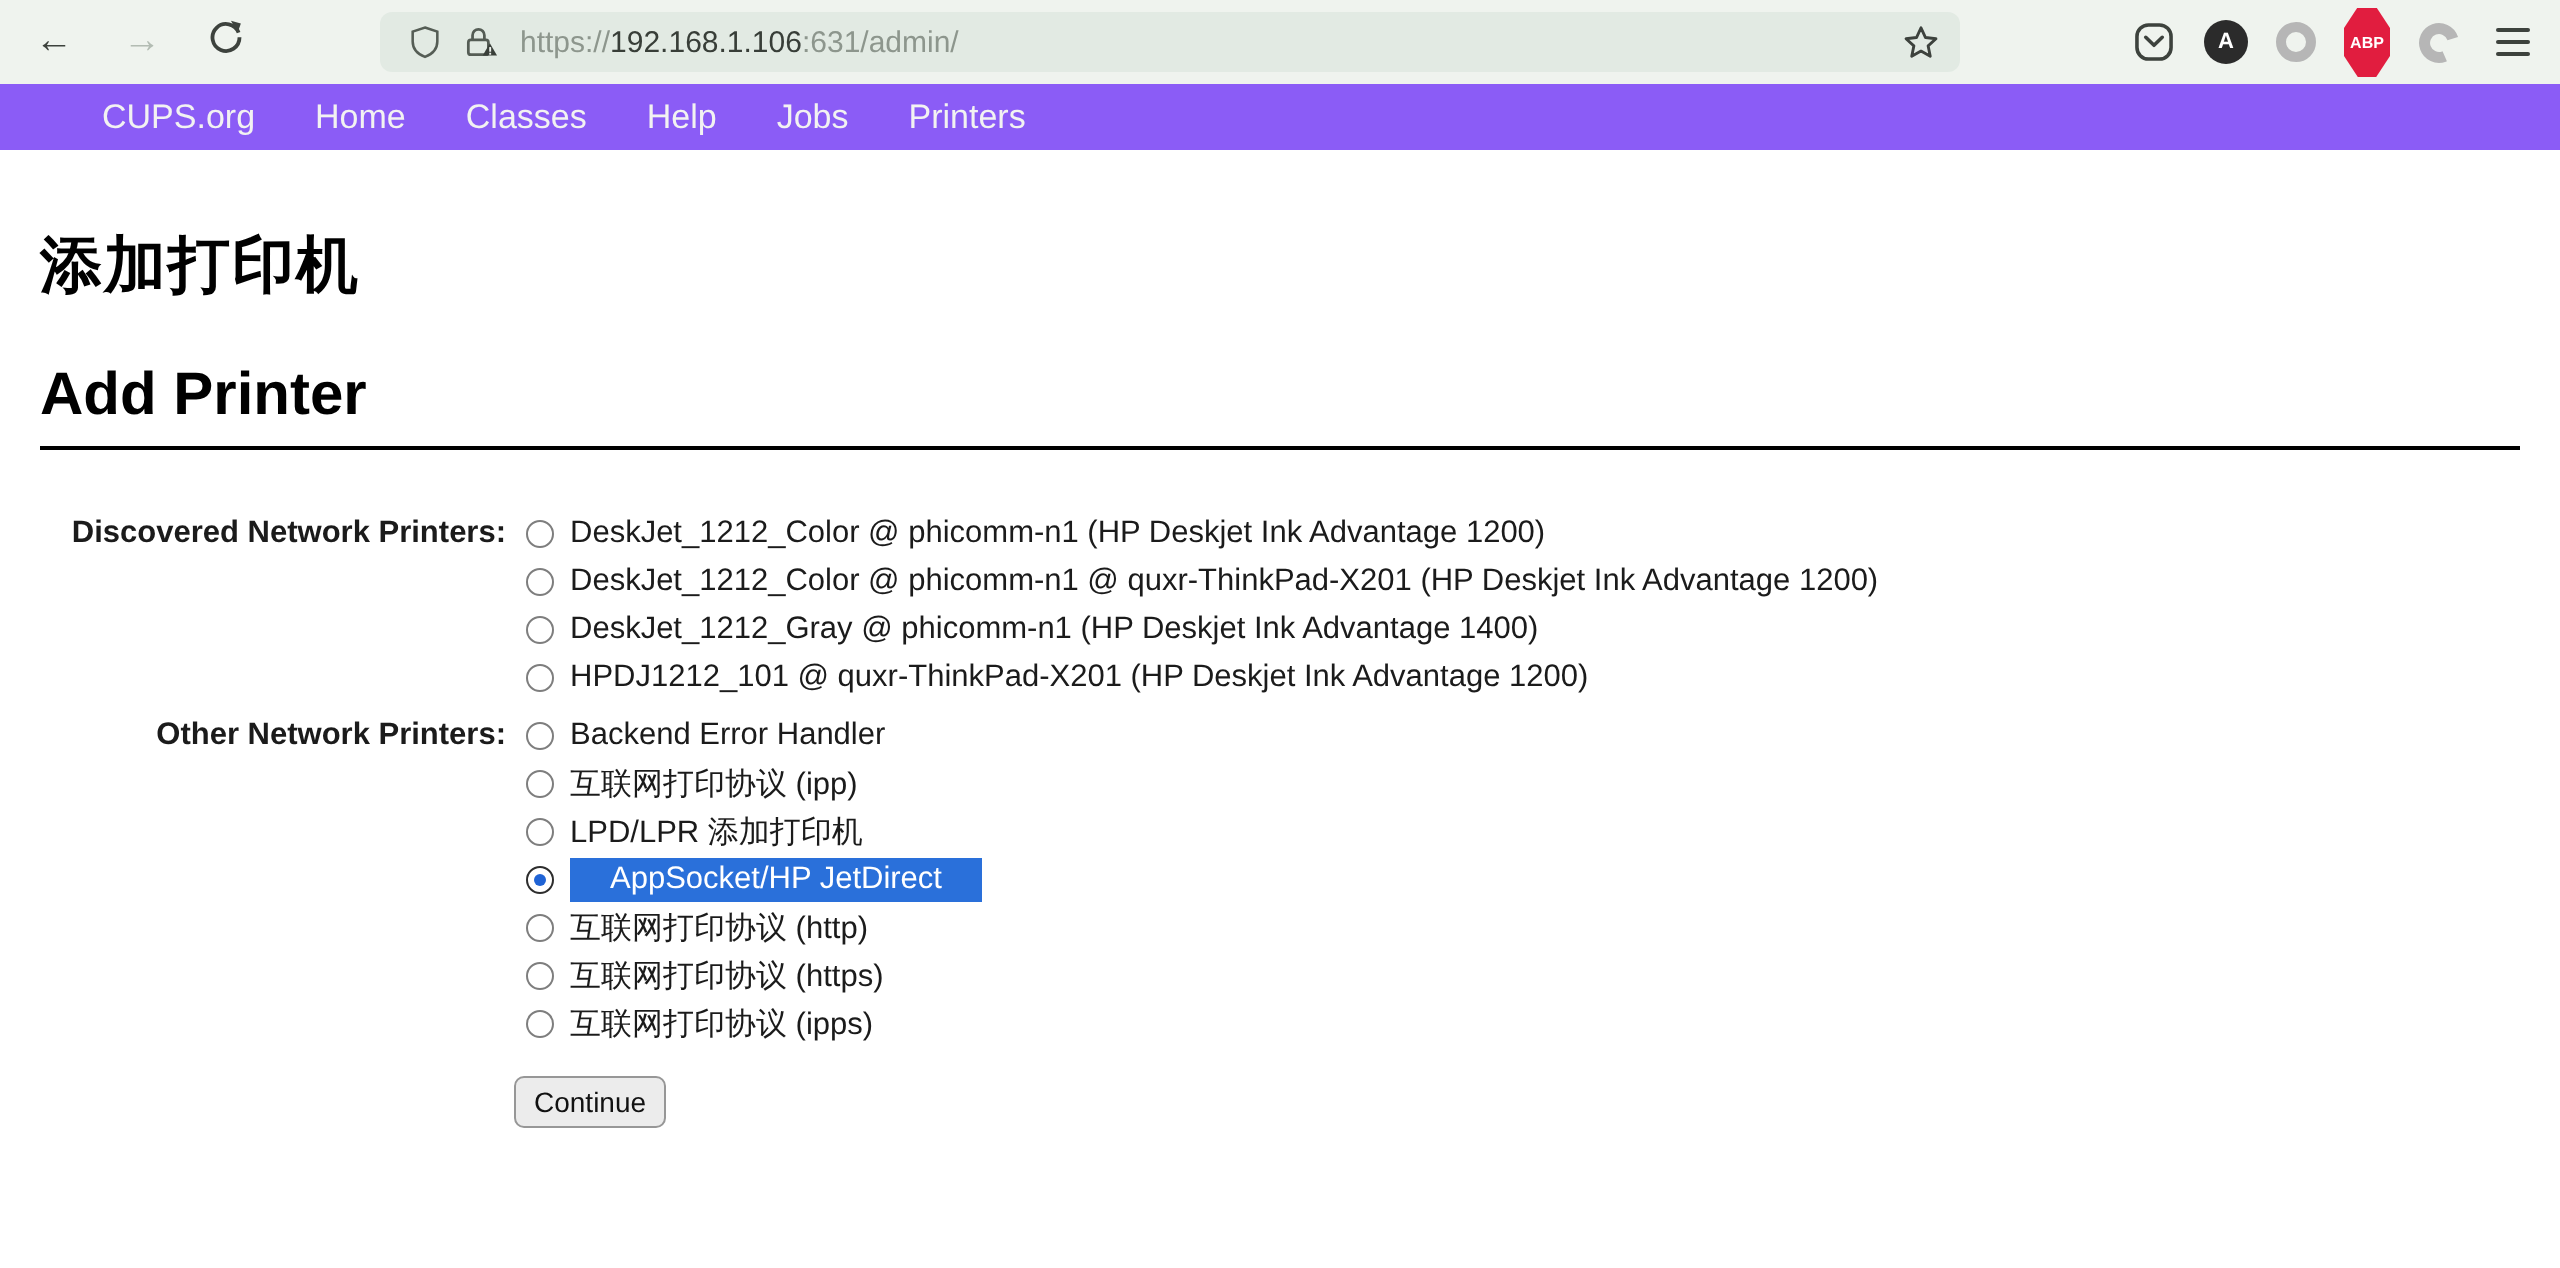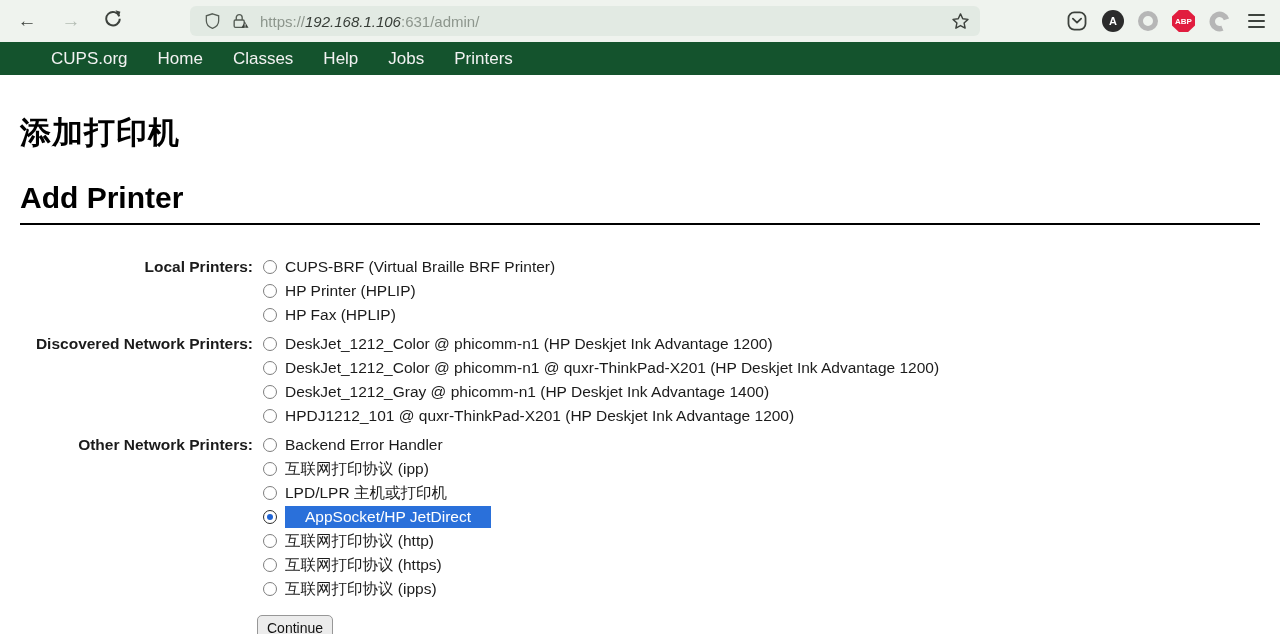--- a/index.html
+++ b/index.html
@@ -14,28 +14,28 @@
   .nav-btns { display: flex; align-items: center; padding-left: 16px; gap: 22px; }
   .nav-btn { width: 22px; height: 24px; font-size: 19px; line-height: 24px; text-align: center;
              color: #3d423d; cursor: pointer; }
   .nav-btn.disabled { color: #b3bcb3; }
   .url-bar {
     margin-left: 64px; width: 790px; height: 30px; background: #e2eae3;
     border-radius: 6px; display: flex; align-items: center; padding: 0 10px 0 14px;
   }
   .url-icon { display: flex; align-items: center; margin-right: 10px; }
   .url-text { font-size: 15px; color: #8d968d; white-space: nowrap; margin-left: 6px; }
-  .url-text .host { color: #383e38; font-style: italic; }
+  .url-text .host { color: #383e38; }
   .url-spacer { flex: 1; }
   .star { font-size: 18px; color: #3d423d; }
   .ext-icons { display: flex; align-items: center; margin-left: 86px; gap: 14px; }
   .badge-circle { width: 22px; height: 22px; border-radius: 50%; background: #2b2b2b;
     color: #fff; font-size: 11px; font-weight: bold; display: flex; align-items: center; justify-content: center; }
   .ring { width: 20px; height: 20px; border-radius: 50%; border: 5px solid #b6b6b6; background: transparent; }
-  .abp { width: 23px; height: 22px; background: #e11d3f; color: #fff; font-weight: bold; font-size: 8px;
+  .abp { width: 23px; height: 35px; background: #e11d3f; color: #fff; font-weight: bold; font-size: 8px;
     display: flex; align-items: center; justify-content: center;
     clip-path: polygon(30% 0%, 70% 0%, 100% 30%, 100% 70%, 70% 100%, 30% 100%, 0% 70%, 0% 30%); }
   .hamburger { display: flex; flex-direction: column; gap: 4px; width: 17px; margin-left: 4px; }
   .hamburger span { display: block; height: 2px; background: #3d423d; border-radius: 1px; }
 
   
   .cups-nav { width: 1280px; height: 33px; background: #3a3a3a; display: flex; padding-left: 36px; }
   .cups-nav .nav-item { padding: 0 15px; line-height: 33px; font-size: 17px; color: #f2f2f2; cursor: pointer; }
   .cups-nav .nav-item.active { background: #ffffff; color: #111111; }
 
@@ -119,53 +119,36 @@
       </svg>
     </span>
     <span class="hamburger">
         <span></span>
         <span></span>
         <span></span>
       </span>
   </div>
 </div>
 
-<div class="cups-nav" style="background: #14532d;">
+<div class="cups-nav" style="background: #8b5cf6;">
     <div class="nav-item">CUPS.org</div>
     <div class="nav-item">Home</div>
     <div class="nav-item">Classes</div>
     <div class="nav-item">Help</div>
     <div class="nav-item">Jobs</div>
     <div class="nav-item">Printers</div>
   </div>
 
 <div class="content">
   <h1 class="title-zh">添加打印机</h1>
   <h2 class="title-en">Add Printer</h2>
 
   <table class="printer-form">
     <tbody>
         <tr>
-          <th>Local Printers:</th>
-          <td>
-            <div class="opt">
-              <span class="radio"></span>
-              <span class="opt-label">CUPS-BRF (Virtual Braille BRF Printer)</span>
-            </div>
-            <div class="opt">
-              <span class="radio"></span>
-              <span class="opt-label">HP Printer (HPLIP)</span>
-            </div>
-            <div class="opt">
-              <span class="radio"></span>
-              <span class="opt-label">HP Fax (HPLIP)</span>
-            </div>
-          </td>
-        </tr>
-        <tr>
           <th>Discovered Network Printers:</th>
           <td>
             <div class="opt">
               <span class="radio"></span>
               <span class="opt-label">DeskJet_1212_Color @ phicomm-n1 (HP Deskjet Ink Advantage 1200)</span>
             </div>
             <div class="opt">
               <span class="radio"></span>
               <span class="opt-label">DeskJet_1212_Color @ phicomm-n1 @ quxr-ThinkPad-X201 (HP Deskjet Ink Advantage 1200)</span>
             </div>
@@ -185,21 +168,21 @@
             <div class="opt">
               <span class="radio"></span>
               <span class="opt-label">Backend Error Handler</span>
             </div>
             <div class="opt">
               <span class="radio"></span>
               <span class="opt-label">互联网打印协议 (ipp)</span>
             </div>
             <div class="opt">
               <span class="radio"></span>
-              <span class="opt-label">LPD/LPR 主机或打印机</span>
+              <span class="opt-label">LPD/LPR 添加打印机</span>
             </div>
             <div class="opt">
               <span class="radio selected"></span>
               <span class="opt-label highlighted" style="background: rgb(42, 112, 218);">AppSocket/HP JetDirect</span>
             </div>
             <div class="opt">
               <span class="radio"></span>
               <span class="opt-label">互联网打印协议 (http)</span>
             </div>
             <div class="opt">

